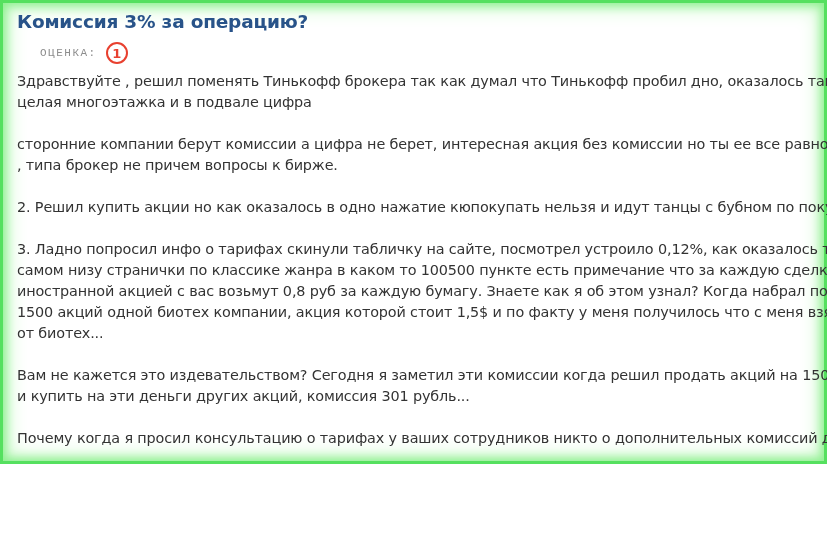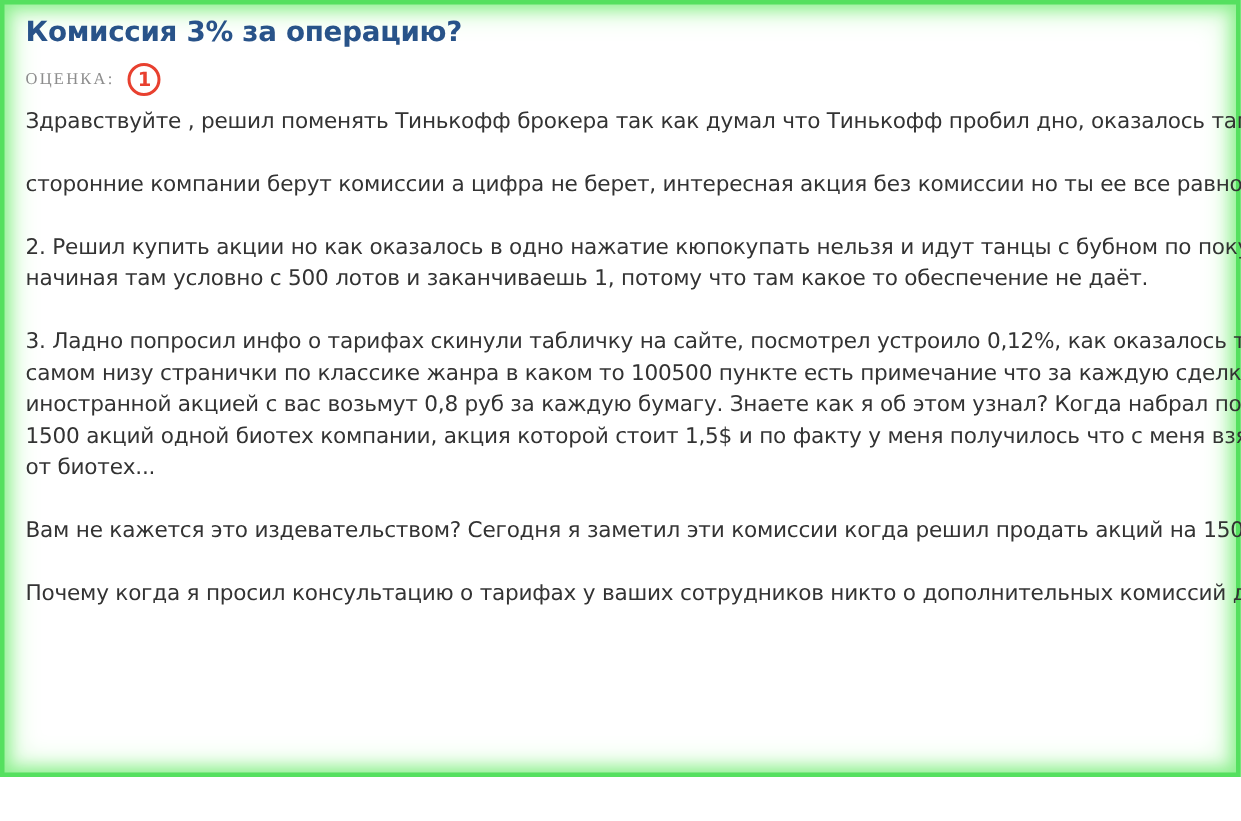--- a/index.html
+++ b/index.html
@@ -6,21 +6,21 @@
       margin: 0;
       padding: 0;
       width: 827px;
       height: 547px;
       overflow: hidden;
       background: #ffffff;
     }
     .frame {
       position: absolute;
       left: 0; top: 0;
-      width: 827px; height: 518px;
+      width: 827px; height: 464px;
       box-sizing: border-box;
       background: #ffffff;
       box-shadow: inset 0 0 0 3px #55e05f, inset 0 0 10px 6px #8ef08f, inset 0 0 18px 10px #d4fad3;
     }
     .card {
       position: absolute;
       left: 17px; top: 8px;
       width: 800px;
       font-family: "DejaVu Sans", "Liberation Sans", sans-serif;
     }
@@ -36,21 +36,22 @@
       display: flex;
       align-items: center;
       height: 30px;
       margin-top: 2px;
     }
     .rating-label {
       font-size: 11px;
       color: #8d8d8d;
       letter-spacing: 1.5px;
       margin-right: 9px;
-      font-family: Liberation Serif, serif;
+      font-family: Liberation Mono, monospace;
+      margin-left: 23px;
     }
     .rating-badge {
       width: 22px;
       height: 22px;
       border: 2px solid #e8402f;
       border-radius: 50%;
       box-sizing: border-box;
       display: flex;
       align-items: center;
       justify-content: center;
@@ -79,36 +80,38 @@
     <h1 class="title">Комиссия 3% за операцию?</h1>
 
     <div class="rating-row">
       <span class="rating-label">ОЦЕНКА:</span>
       <span class="rating-badge">1</span>
     </div>
 
     <div class="body">
       <p>
         <span class="line">Здравствуйте , решил поменять Тинькофф брокера так как думал что Тинькофф пробил дно, оказалось там еще</span>
+        <span class="line">целая многоэтажка и в подвале цифра</span>
       </p>
       <p>
         <span class="line">сторонние компании берут комиссии а цифра не берет, интересная акция без комиссии но ты ее все равно платишь</span>
+        <span class="line">, типа брокер не причем вопросы к бирже.</span>
       </p>
       <p>
         <span class="line">2. Решил купить акции но как оказалось в одно нажатие кюпокупать нельзя и идут танцы с бубном по покупке</span>
-        <span class="line">начиная там условно с 500 лотов и заканчиваешь 1, потому что там какое то обеспечение не даёт.</span>
       </p>
       <p>
         <span class="line">3. Ладно попросил инфо о тарифах скинули табличку на сайте, посмотрел устроило 0,12%, как оказалось там в</span>
         <span class="line">самом низу странички по классике жанра в каком то 100500 пункте есть примечание что за каждую сделку с</span>
         <span class="line">иностранной акцией с вас возьмут 0,8 руб за каждую бумагу. Знаете как я об этом узнал? Когда набрал  порядка</span>
         <span class="line">1500 акций одной биотех компании, акция которой стоит 1,5$ и по факту у меня получилось что с меня взяли 2-3%</span>
         <span class="line">от биотех...</span>
       </p>
       <p>
         <span class="line">Вам не кажется это издевательством? Сегодня я заметил эти комиссии когда решил продать акций на 15000 рублей</span>
+        <span class="line">и купить на эти деньги других акций,  комиссия 301 рубль...</span>
       </p>
       <p>
         <span class="line">Почему когда я просил консультацию о тарифах  у ваших сотрудников никто о дополнительных комиссий даже не</span>
       </p>
     </div>
   </div>
 </div>
 
 </body></html>

